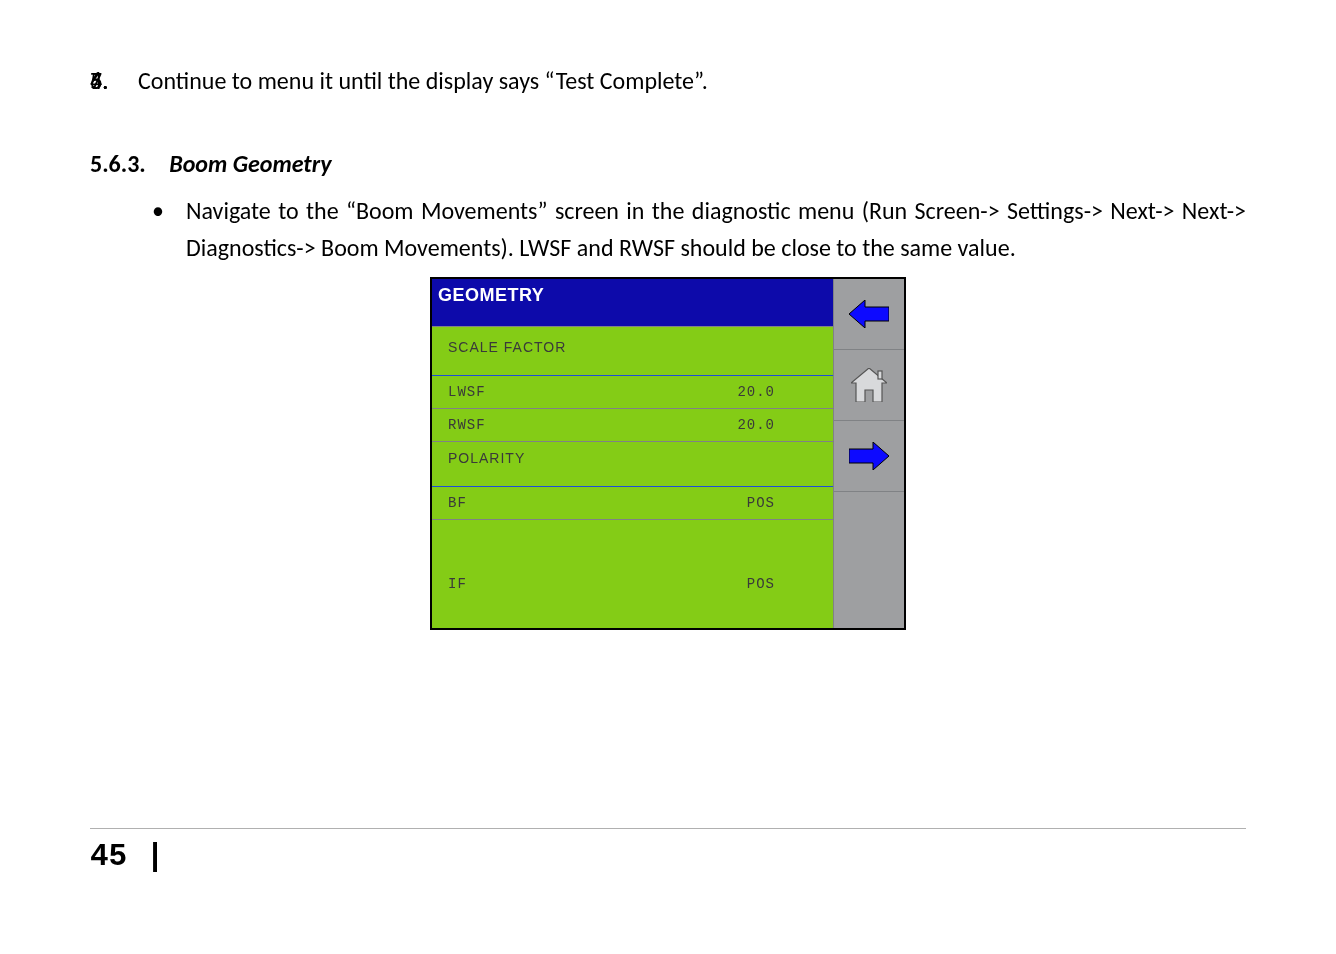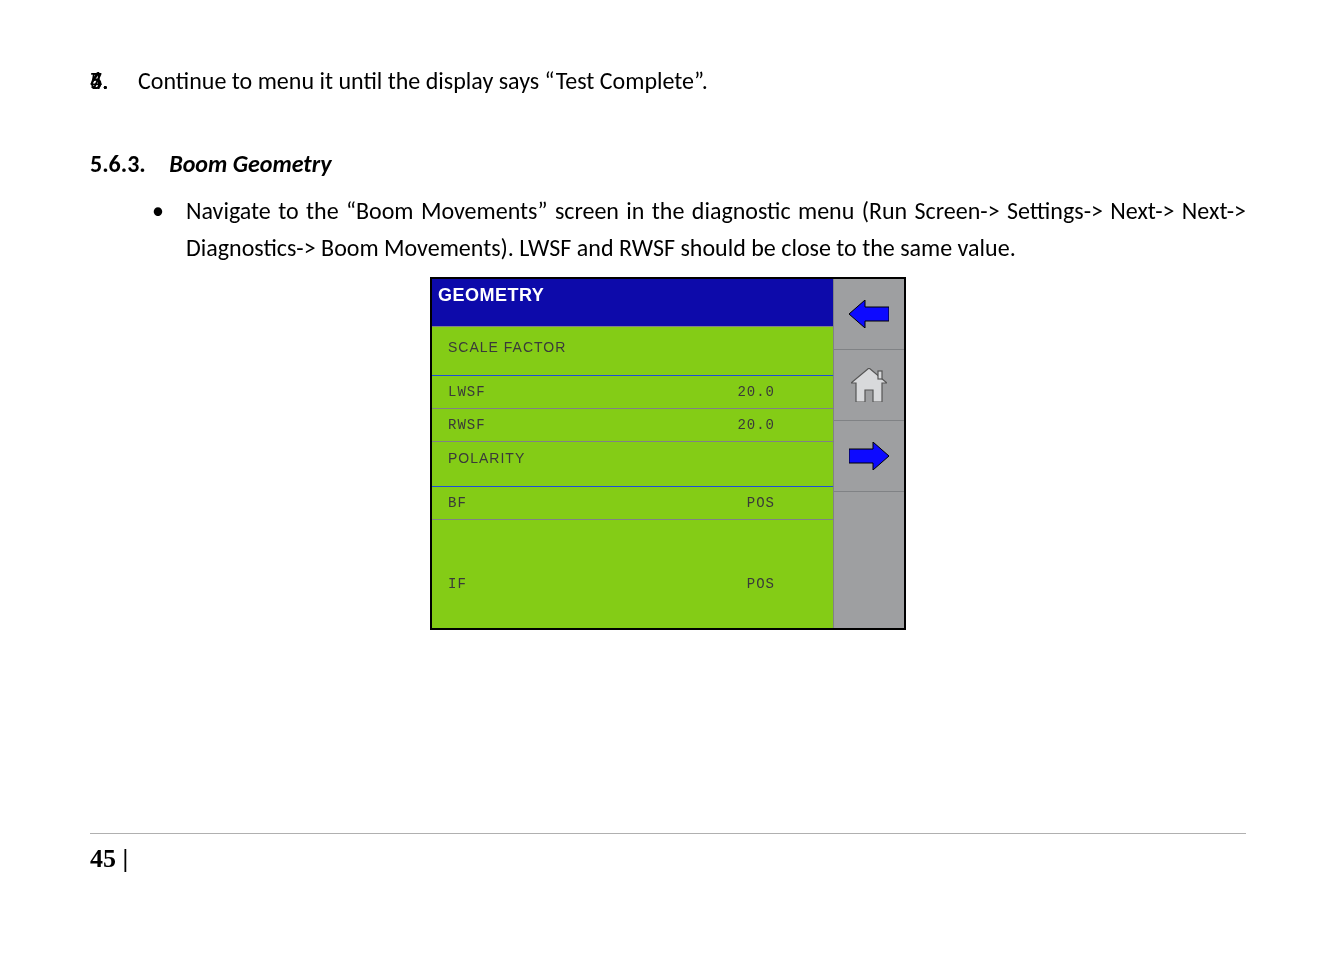--- a/index.html
+++ b/index.html
@@ -122,22 +122,22 @@
     .side-btn.filler { flex: 1; border-bottom: none; }
     .footer {
       position: absolute;
       left: 90px;
       right: 90px;
       bottom: 80px;
       border-top: 1px solid #b0b0b0;
       padding-top: 10px;
     }
     .page-num {
-      font-family: Liberation Serif, serif;
-      font-size: 26px;
+      font-family: Liberation Mono, monospace;
+      font-size: 31px;
       font-weight: bold;
     }
   </style>
 </head>
 <body>
 
 <div class="content">
   <ol class="steps">
     <li><span class="num">4.</span></li>
     <li><span class="num">5.</span></li>

